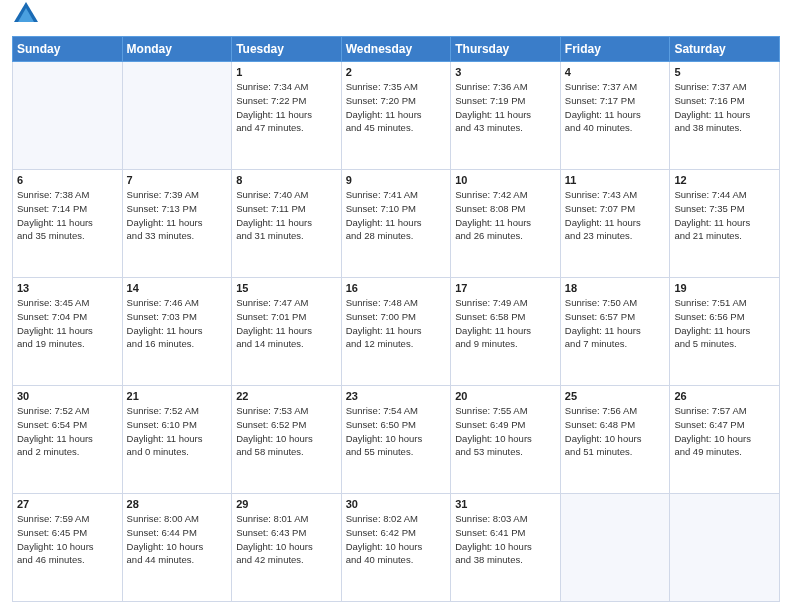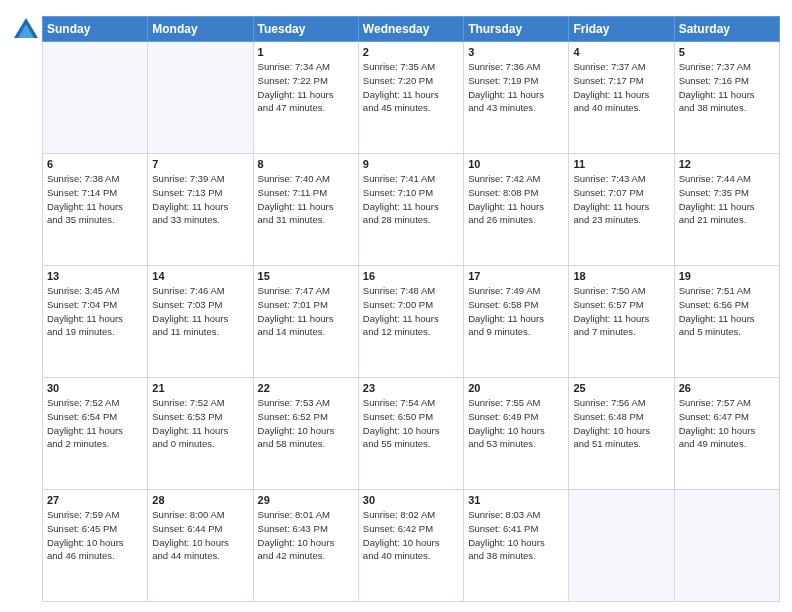--- a/index.html
+++ b/index.html
@@ -6,22 +6,23 @@
     body {
       width: 792px;
       height: 612px;
       font-family: Arial, sans-serif;
       background: #fff;
       overflow: hidden;
     }
     .page {
       width: 792px;
       height: 612px;
-      padding: 16px 12px 10px 12px;
+      padding: 0 12px 10px 12px;
       display: flex;
+      flex-direction: column;
     }
     .header {
       display: flex;
       justify-content: space-between;
       align-items: flex-start;
       margin-bottom: 8px;
     }
     .logo {
       display: flex;
       align-items: center;
@@ -227,21 +228,21 @@
             <div class="cell-line">Sunrise: 3:45 AM</div>
             <div class="cell-line">Sunset: 7:04 PM</div>
             <div class="cell-line">Daylight: 11 hours</div>
             <div class="cell-line">and 19 minutes.</div>
           </td>
           <td>
             <div class="day-num">14</div>
             <div class="cell-line">Sunrise: 7:46 AM</div>
             <div class="cell-line">Sunset: 7:03 PM</div>
             <div class="cell-line">Daylight: 11 hours</div>
-            <div class="cell-line">and 11 minutes.</div>
+            <div class="cell-line">and 16 minutes.</div>
           </td>
           <td>
             <div class="day-num">15</div>
             <div class="cell-line">Sunrise: 7:47 AM</div>
             <div class="cell-line">Sunset: 7:01 PM</div>
             <div class="cell-line">Daylight: 11 hours</div>
             <div class="cell-line">and 14 minutes.</div>
           </td>
           <td>
             <div class="day-num">16</div>
@@ -276,21 +277,21 @@
           <td>
             <div class="day-num">30</div>
             <div class="cell-line">Sunrise: 7:52 AM</div>
             <div class="cell-line">Sunset: 6:54 PM</div>
             <div class="cell-line">Daylight: 11 hours</div>
             <div class="cell-line">and 2 minutes.</div>
           </td>
           <td>
             <div class="day-num">21</div>
             <div class="cell-line">Sunrise: 7:52 AM</div>
-            <div class="cell-line">Sunset: 6:53 PM</div>
+            <div class="cell-line">Sunset: 6:10 PM</div>
             <div class="cell-line">Daylight: 11 hours</div>
             <div class="cell-line">and 0 minutes.</div>
           </td>
           <td>
             <div class="day-num">22</div>
             <div class="cell-line">Sunrise: 7:53 AM</div>
             <div class="cell-line">Sunset: 6:52 PM</div>
             <div class="cell-line">Daylight: 10 hours</div>
             <div class="cell-line">and 58 minutes.</div>
           </td>

